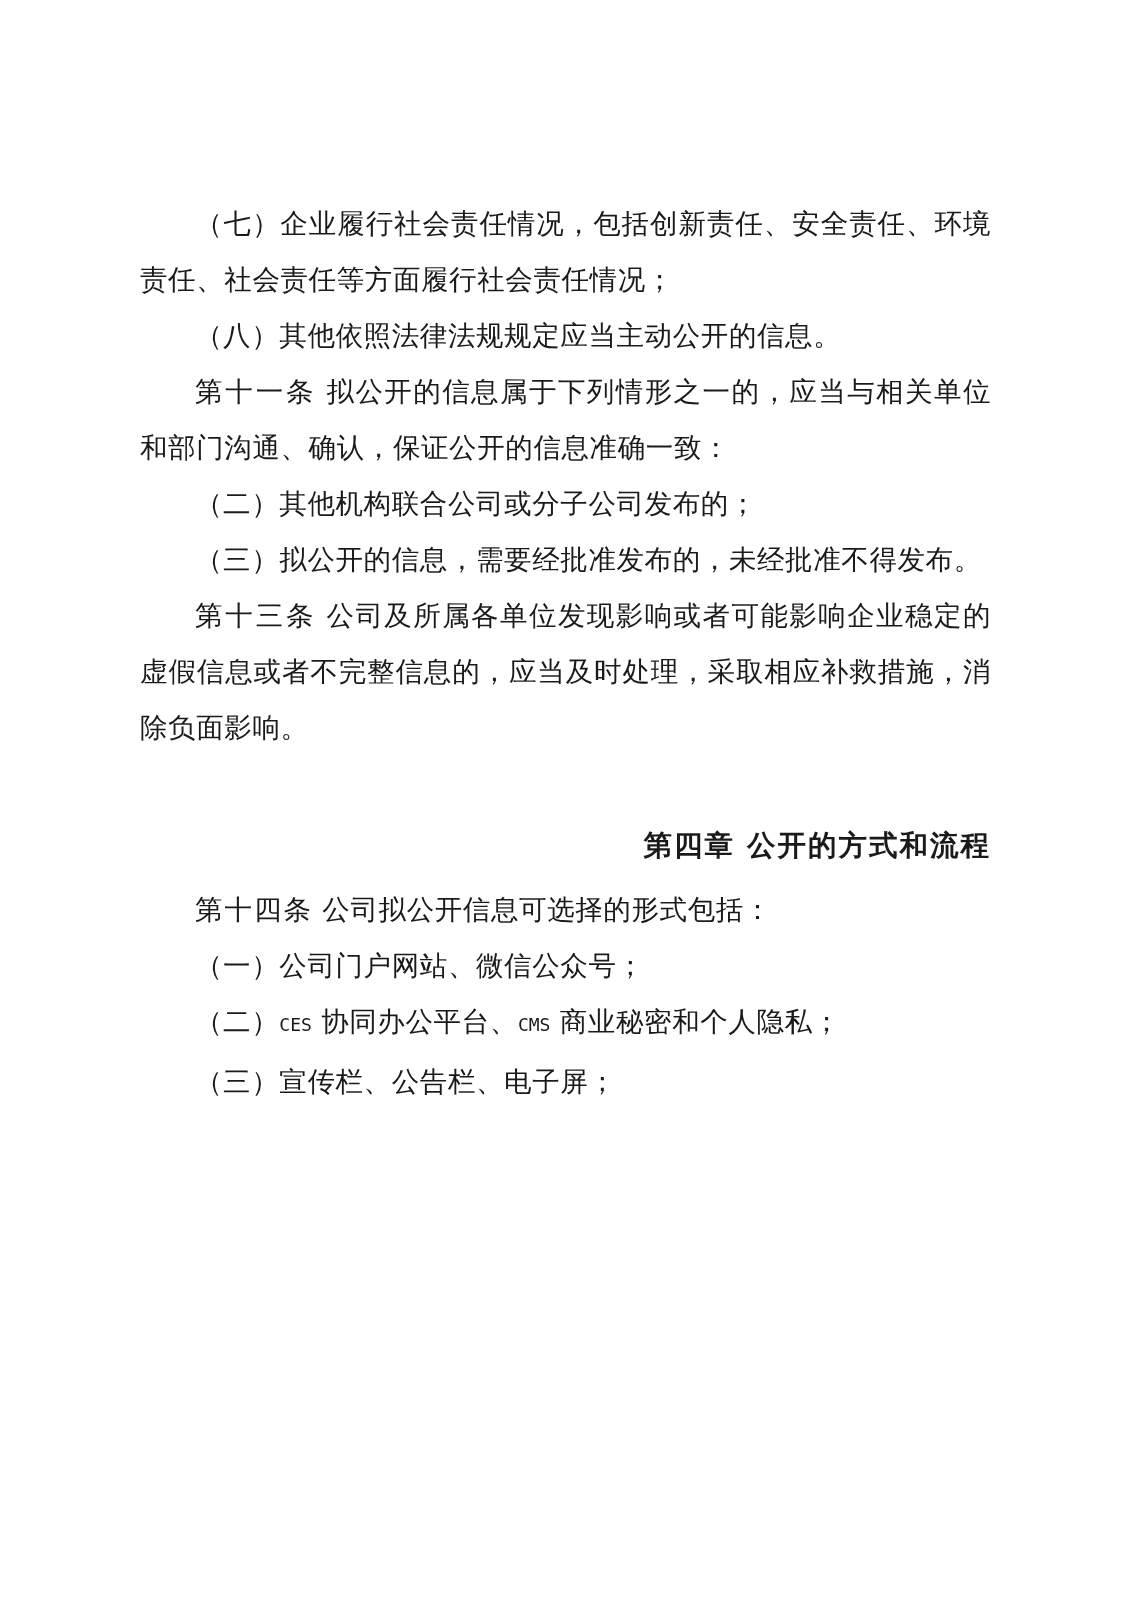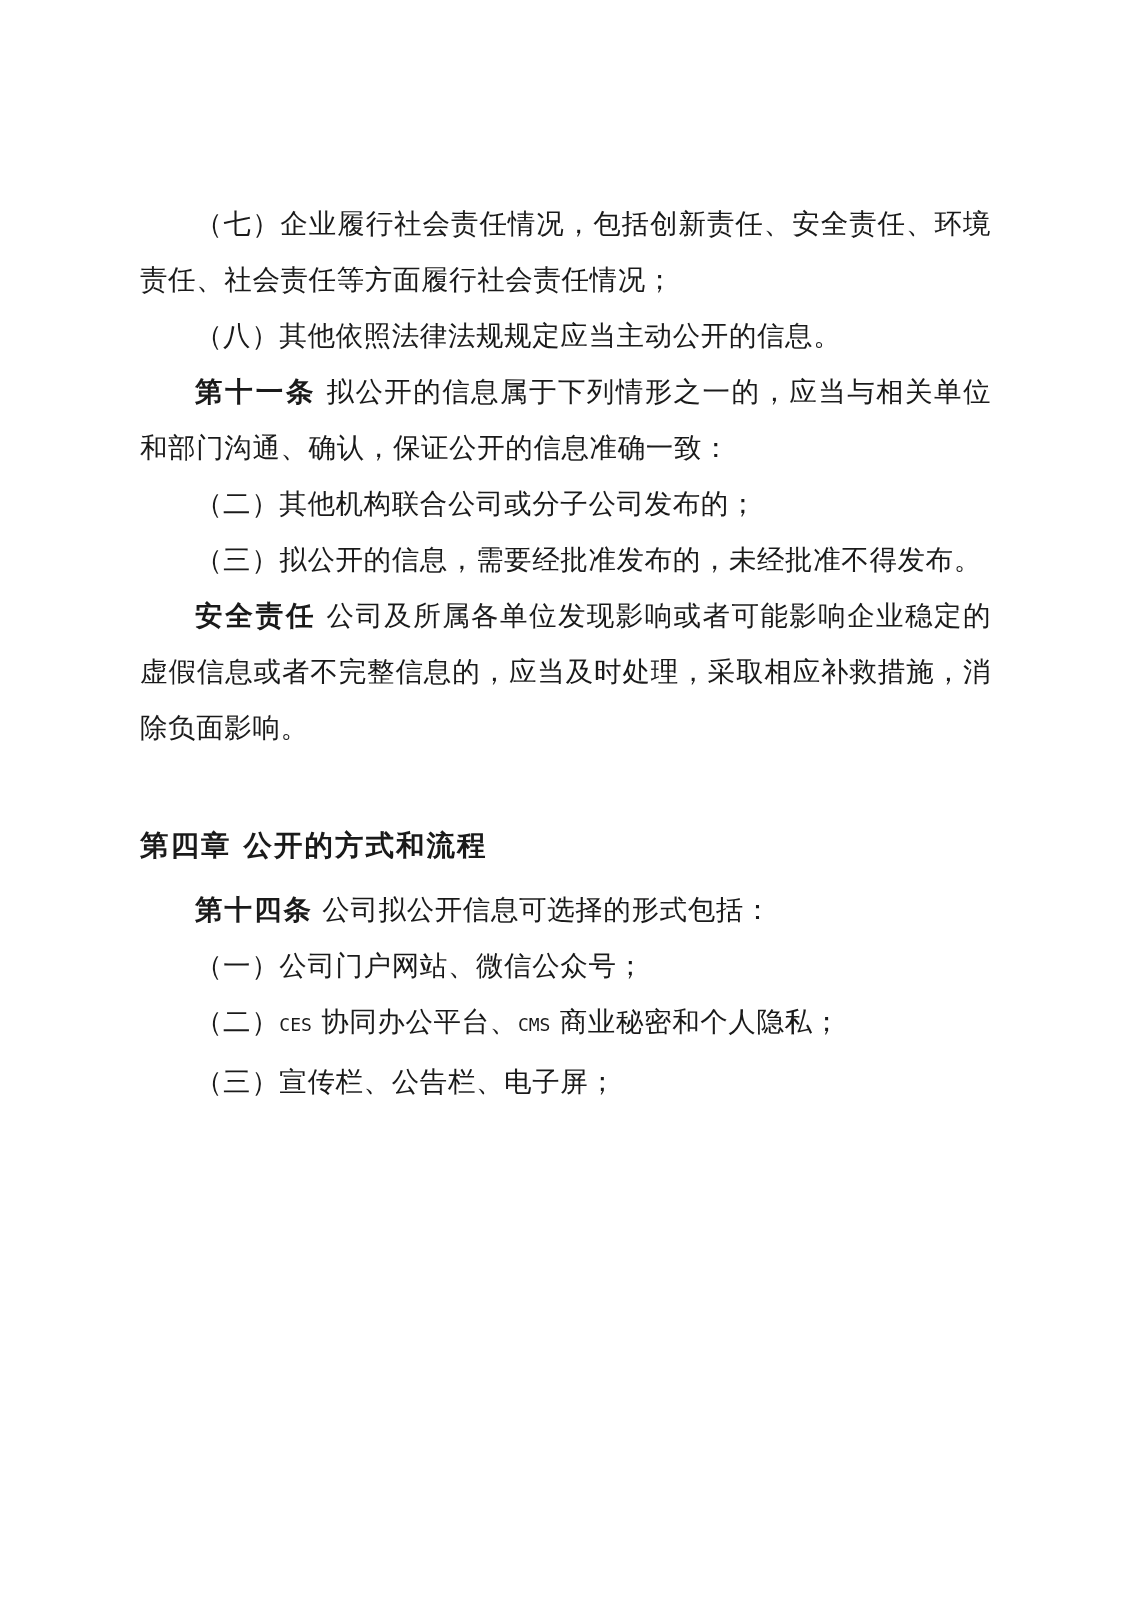--- a/index.html
+++ b/index.html
@@ -30,25 +30,25 @@
     text-justify: inter-ideograph;
   }
   p {
     margin: 0;
     padding: 0;
   }
   .indent {
     text-indent: 2em;
   }
   .art-title {
-    font-weight: bold;
+    font-weight: normal;
     letter-spacing: 2px;
   }
   .chapter {
-    text-align: left;
+    text-align: right;
     font-weight: bold;
     font-size: 28.5px;
     letter-spacing: 2px;
     margin-top: 62px;
     margin-bottom: 8px;
     text-indent: 0;
   }
   .latin {
     font-family: "DejaVu Sans Mono", "Liberation Mono", monospace;
     font-size: 18px;
@@ -66,21 +66,21 @@
     <p class="indent">（八）其他依照法律法规规定应当主动公开的信息。</p>
 
     <p class="indent"><span class="art-title">第十一条</span><span> 拟公开的信息属于下列情形之一的，应当与相关单位和部门沟通、确认，保证公开的信息准确一致：</span></p>
 
 
     <p class="indent">（二）其他机构联合公司或分子公司发布的；</p>
 
     <p class="indent">（三）拟公开的信息，需要经批准发布的，未经批准不得发布。</p>
 
 
-    <p class="indent"><span class="art-title">安全责任</span><span> 公司及所属各单位发现影响或者可能影响企业稳定的虚假信息或者不完整信息的，应当及时处理，采取相应补救措施，消除负面影响。</span></p>
+    <p class="indent"><span class="art-title">第十三条</span><span> 公司及所属各单位发现影响或者可能影响企业稳定的虚假信息或者不完整信息的，应当及时处理，采取相应补救措施，消除负面影响。</span></p>
 
     <p class="chapter">第四章  公开的方式和流程</p>
 
     <p class="indent"><span class="art-title">第十四条</span><span> 公司拟公开信息可选择的形式包括：</span></p>
 
     <p class="indent">（一）公司门户网站、微信公众号；</p>
 
     <p class="indent"><span>（二）</span><span class="latin">CES</span><span> 协同办公平台、</span><span class="latin">CMS</span><span> 商业秘密和个人隐私；</span></p>
 
     <p class="indent">（三）宣传栏、公告栏、电子屏；</p>

